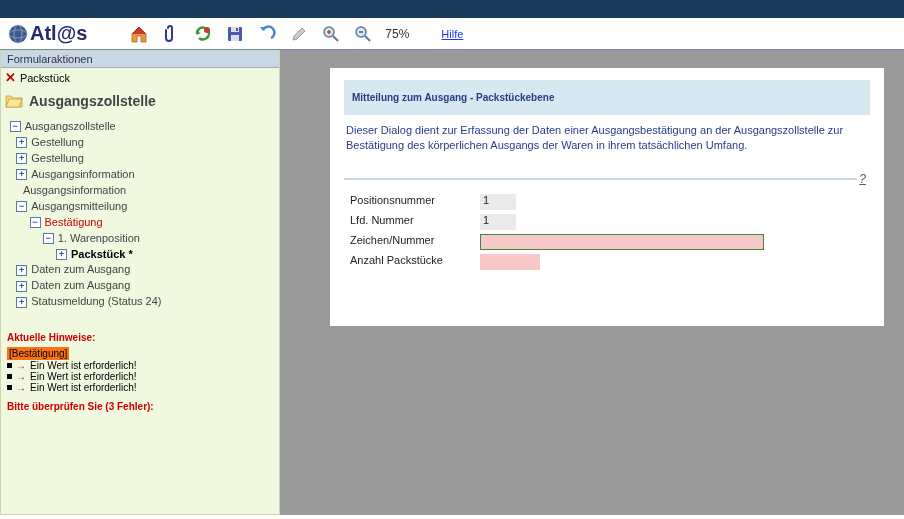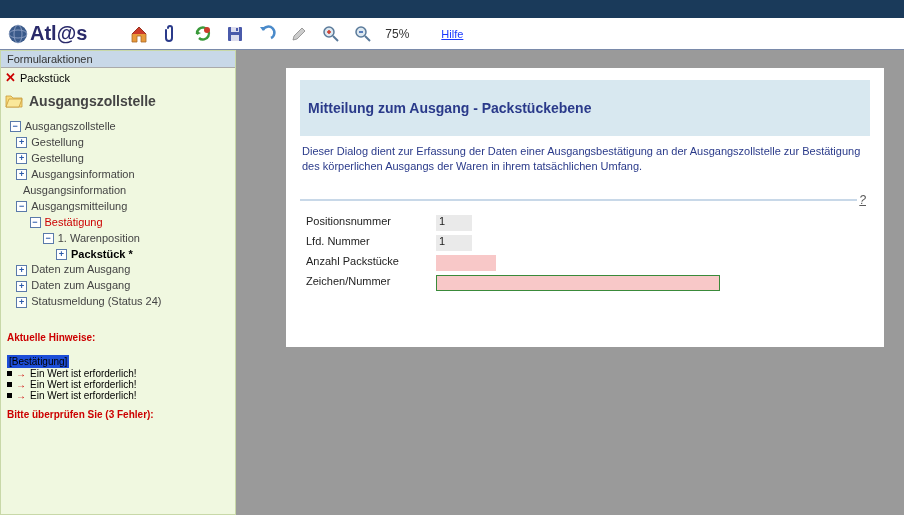--- a/index.html
+++ b/index.html
@@ -9,44 +9,44 @@
 
 .toolbar { height: 32px; background: #fff; display: flex; align-items: center; padding: 0 8px; gap: 12px; border-bottom: 1px solid #7a8aaa; }
 .logo { font-size: 20px; font-weight: bold; color: #2a2a6a; display: flex; align-items: center; }
 .logo-globe { width: 20px; height: 20px; display: inline-block; margin-right: 2px; position: relative; }
 .tb-icon { width: 20px; height: 20px; display: flex; align-items: center; justify-content: center; cursor: pointer; }
 .tb-zoom { font-size: 12px; color: #333; }
 .tb-help { color: #1a3aff; text-decoration: underline; font-size: 11px; cursor: pointer; }
 
 .main { display: flex; height: calc(519px - 54px); }
 
-.sidebar { width: 236px; background: #f0f8e0; border: 1px solid #c8d8a8; padding: 0; display: flex; flex-direction: column; overflow: hidden; }
+.sidebar { width: 280px; background: #f0f8e0; border: 1px solid #c8d8a8; padding: 0; display: flex; flex-direction: column; overflow: hidden; }
 .sb-header { background: #c8d8e8; padding: 2px 6px; font-size: 11px; color: #333; border-bottom: 1px solid #aaa; }
 .sb-action { padding: 2px 4px; display: flex; align-items: center; gap: 4px; font-size: 11px; }
 .sb-title { padding: 6px 4px; display: flex; align-items: center; gap: 6px; font-size: 14px; font-weight: bold; color: #444; }
 
 .tree { padding: 4px 2px; font-size: 11px; color: #444; line-height: 1.45; }
 .tree-row { display: flex; align-items: center; white-space: nowrap; }
 .tree-toggle { width: 11px; height: 11px; border: 1px solid #5a7aaa; background: #fff; display: inline-flex; align-items: center; justify-content: center; font-size: 9px; line-height: 1; color: #2a5aaa; margin-right: 4px; font-weight: bold; }
 .tree-line { color: #888; white-space: pre; font-family: monospace; font-size: 11px; }
 .tree-label { cursor: pointer; }
 .tree-label.red { color: #cc0000; }
 .tree-label.bold { font-weight: bold; color: #000; }
 
 .sb-hints { padding: 4px 6px; font-size: 10px; }
-.sb-hints-title { color: #cc0000; font-weight: bold; margin-top: 14px; margin-bottom: 12px; }
-.sb-hint-cat { background: #1d4ed8; padding: 1px 2px; display: inline-block; }
+.sb-hints-title { color: #cc0000; font-weight: bold; margin-top: 14px; margin-bottom: 4px; }
+.sb-hint-cat { background: #f97316; padding: 1px 2px; display: inline-block; }
 .sb-hint-row { display: flex; align-items: center; gap: 4px; }
 .sb-hint-bullet { width: 5px; height: 5px; background: #000; }
 .sb-hint-arrow { color: #cc0000; font-weight: bold; }
 .sb-check { color: #cc0000; font-weight: bold; margin-top: 8px; }
 
 .content { flex: 1; background: #9a9a9a; padding: 18px 20px 0 50px; position: relative; }
 .panel { background: #fff; padding: 12px 14px; }
-.panel-title { background: #d8e8f0; padding: 20px 8px; font-size: 14px; font-weight: bold; color: #2a3a8a; margin-bottom: 8px; }
+.panel-title { background: #d8e8f0; padding: 12px 8px; font-size: 10px; font-weight: bold; color: #2a3a8a; margin-bottom: 8px; }
 .panel-desc { font-size: 11px; color: #2a3a8a; line-height: 1.4; margin-bottom: 18px; padding: 0 2px; }
 .panel-hr-wrap { display: flex; align-items: center; gap: 2px; }
 .help-q { color: #5a5a5a; text-decoration: underline; font-style: italic; font-size: 12px; cursor: pointer; flex: 0 0 auto; margin-right: 4px; }
 .panel-hr-line { flex: 1; height: 2px; background: #c8d8e8; }
 
 .form { padding: 8px 0 40px 6px; }
 .form-row { display: flex; margin-bottom: 4px; font-size: 11px; color: #222; }
 .form-label { width: 130px; }
 .form-val { width: 36px; height: 16px; background: #eaeaea; padding: 0 3px; }
 .form-input { height: 16px; border: 1px solid #3a8a3a; background: #f8c8c8; }
@@ -242,23 +242,23 @@
       <div class="form">
         <div class="form-row">
           <div class="form-label">Positionsnummer</div>
           <div class="form-val">1</div>
         </div>
         <div class="form-row">
           <div class="form-label">Lfd. Nummer</div>
           <div class="form-val">1</div>
         </div>
         <div class="form-row">
+          <div class="form-label">Zeichen/Nummer</div>
+          <input class="form-input w1" style="">
+        </div>
+        <div class="form-row">
           <div class="form-label">Anzahl Packstücke</div>
           <input class="form-input w2" style="">
         </div>
-        <div class="form-row">
-          <div class="form-label">Zeichen/Nummer</div>
-          <input class="form-input w1" style="">
-        </div>
       </div>
     </div>
   </div>
 </div>
 
 </body></html>

